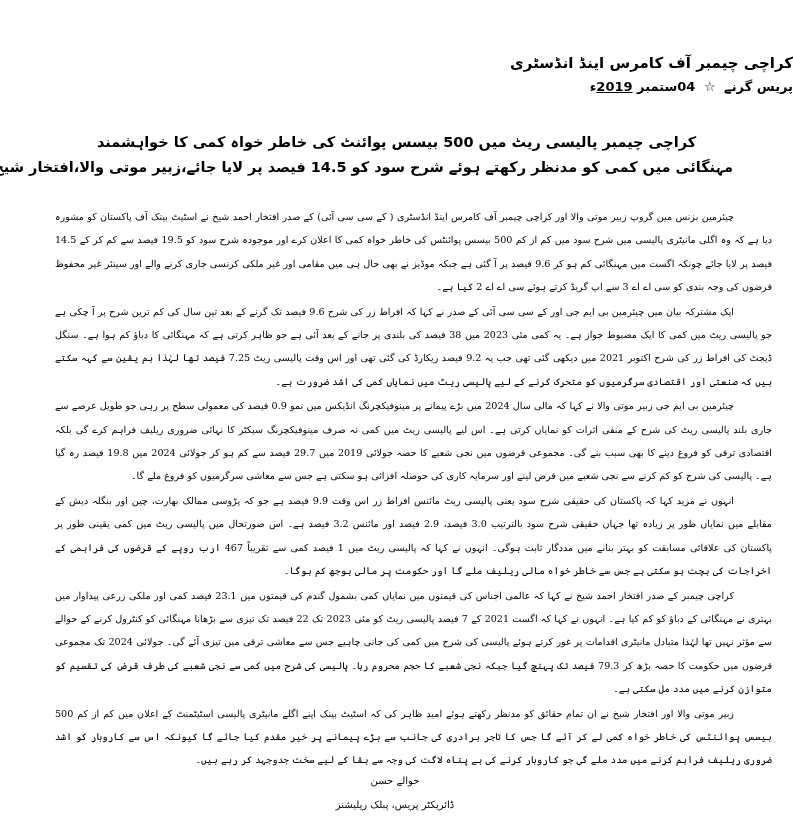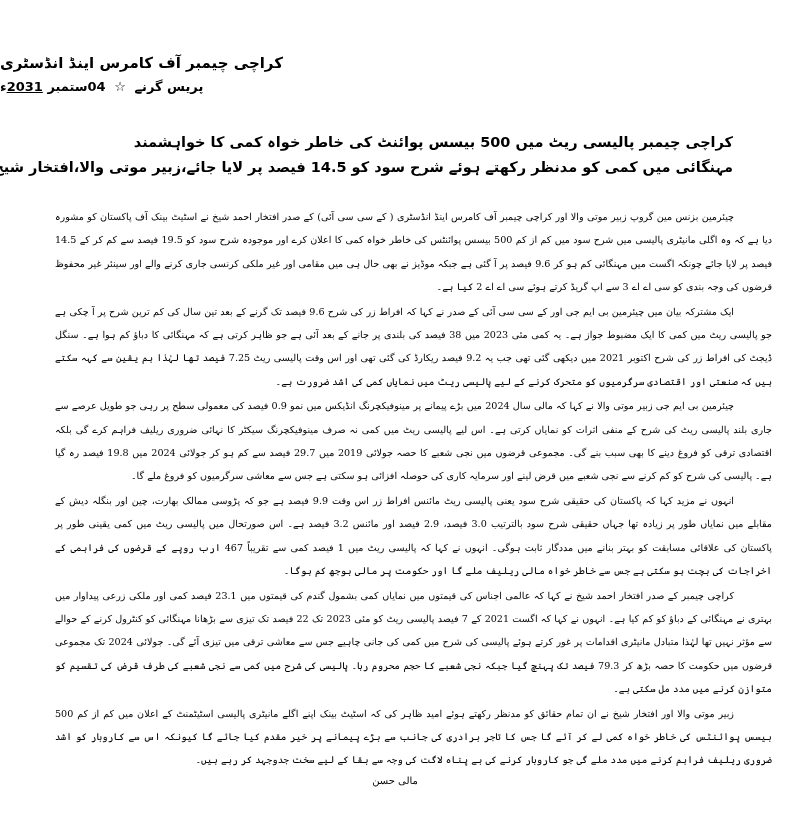--- a/index.html
+++ b/index.html
@@ -1,56 +1,57 @@
 <!DOCTYPE html>
 <html><head>
 <meta charset="utf-8">
 <style>
   html, body { margin: 0; padding: 0; background: #ffffff; }
   body {
     width: 793px; height: 835px; overflow: hidden; position: relative;
     font-family: "DejaVu Sans", sans-serif; color: #000;
   }
-  .header { position: absolute; top: 52px; left: 0; width: 793px; text-align: left; }
+  .header { position: absolute; top: 52px; left: 0; width: 793px; text-align: right; }
   .org-title { font-family: "DejaVu Sans", sans-serif; font-weight: bold; font-size: 15px; line-height: 22px; }
   .release-line { font-family: "DejaVu Sans", sans-serif; font-weight: bold; font-size: 13px; line-height: 22px; margin-top: 2px; direction: rtl; }
   .release-line .year { text-decoration: underline; }
   .release-line .star { font-weight: normal; margin: 0 4px; }
-  .headline { position: absolute; top: 130px; left: 60px; width: 673px; text-align: right; direction: rtl; }
+  .headline { position: absolute; top: 130px; left: 60px; width: 673px; text-align: center; direction: rtl; }
   .headline div { font-weight: bold; font-size: 14.5px; line-height: 25px; white-space: nowrap; }
   .body-text { position: absolute; top: 205px; left: 47px; width: 725px; direction: rtl; text-align: justify; }
   .para { font-family: "DejaVu Serif", serif; font-size: 9.6px; line-height: 23.4px; margin: 0 0 0 8px; text-indent: 0; }
   .para + .para { margin-top: 1px; }
   .para .indent { display: inline-block; width: 38px; }
   .signature { position: absolute; top: 770px; left: 270px; width: 250px; text-align: center; direction: rtl; }
   .sig-name { font-family: "DejaVu Serif", serif; font-size: 10px; line-height: 22px; }
   .sig-title { font-family: "DejaVu Serif", serif; font-size: 10px; line-height: 22px; margin-top: 2px; }
 </style>
 </head>
 <body>
 
 <div class="header">
   <div class="org-title">کراچی چیمبر آف کامرس اینڈ انڈسٹری</div>
   <div class="release-line">
     <span>پریس گرنے</span>
     <span class="star">☆</span>
     <span>04ستمبر</span>
-    <span class="year">2031</span><span>ء</span>
+    <span class="year">2019</span><span>ء</span>
   </div>
 </div>
 
 <div class="headline">
   <div>کراچی چیمبر پالیسی ریٹ میں 500 بیسس پوائنٹ کی خاطر خواہ کمی کا خواہشمند</div>
   <div>مہنگائی میں کمی کو مدنظر رکھتے ہوئے شرح سود کو 14.5 فیصد پر لایا جائے،زبیر موتی والا،افتخار شیخ</div>
 </div>
 
 <div class="body-text">
   <p class="para"><span class="indent"></span><span>چیئرمین بزنس مین گروپ زبیر موتی والا اور کراچی چیمبر آف کامرس اینڈ انڈسٹری ( کے سی سی آئی) کے صدر افتخار احمد شیخ نے اسٹیٹ بینک آف پاکستان کو مشورہ دیا ہے کہ وہ اگلی مانیٹری پالیسی میں شرح سود میں کم از کم 500 بیسس پوائنٹس کی خاطر خواہ کمی کا اعلان کرے اور موجودہ شرح سود کو 19.5 فیصد سے کم کر کے 14.5 فیصد پر لایا جائے چونکہ اگست میں مہنگائی کم ہو کر 9.6 فیصد پر آ گئی ہے جبکہ موڈیز نے بھی حال ہی میں مقامی اور غیر ملکی کرنسی جاری کرنے والے اور سینئر غیر محفوظ قرضوں کی وجہ بندی کو سی اے اے 3 سے اپ گریڈ کرتے ہوئے سی اے اے 2 کیا ہے۔</span></p>
   <p class="para"><span class="indent"></span><span>ایک مشترکہ بیان میں چیئرمین بی ایم جی اور کے سی سی آئی کے صدر نے کہا کہ افراط زر کی شرح 9.6 فیصد تک گرنے کے بعد تین سال کی کم ترین شرح پر آ چکی ہے جو پالیسی ریٹ میں کمی کا ایک مضبوط جواز ہے۔ یہ کمی مئی 2023 میں 38 فیصد کی بلندی پر جانے کے بعد آئی ہے جو ظاہر کرتی ہے کہ مہنگائی کا دباؤ کم ہوا ہے۔ سنگل ڈیجٹ کی افراط زر کی شرح اکتوبر 2021 میں دیکھی گئی تھی جب یہ 9.2 فیصد ریکارڈ کی گئی تھی اور اس وقت پالیسی ریٹ 7.25 فیصد تھا لہٰذا ہم یقین سے کہہ سکتے ہیں کہ صنعتی اور اقتصادی سرگرمیوں کو متحرک کرنے کے لیے پالیسی ریٹ میں نمایاں کمی کی اشد ضرورت ہے۔</span></p>
   <p class="para"><span class="indent"></span><span>چیئرمین بی ایم جی زبیر موتی والا نے کہا کہ مالی سال 2024 میں بڑے پیمانے پر مینوفیکچرنگ انڈیکس میں نمو 0.9 فیصد کی معمولی سطح پر رہی جو طویل عرصے سے جاری بلند پالیسی ریٹ کی شرح کے منفی اثرات کو نمایاں کرتی ہے۔ اس لیے پالیسی ریٹ میں کمی نہ صرف مینوفیکچرنگ سیکٹر کا نہائی ضروری ریلیف فراہم کرے گی بلکہ اقتصادی ترقی کو فروغ دینے کا بھی سبب بنے گی۔ مجموعی قرضوں میں نجی شعبے کا حصہ جولائی 2019 میں 29.7 فیصد سے کم ہو کر جولائی 2024 میں 19.8 فیصد رہ گیا ہے۔ پالیسی کی شرح کو کم کرنے سے نجی شعبے میں قرض لینے اور سرمایہ کاری کی حوصلہ افزائی ہو سکتی ہے جس سے معاشی سرگرمیوں کو فروغ ملے گا۔</span></p>
   <p class="para"><span class="indent"></span><span>انہوں نے مزید کہا کہ پاکستان کی حقیقی شرح سود یعنی پالیسی ریٹ مائنس افراط زر اس وقت 9.9 فیصد ہے جو کہ پڑوسی ممالک بھارت، چین اور بنگلہ دیش کے مقابلے میں نمایاں طور پر زیادہ تھا جہاں حقیقی شرح سود بالترتیب 3.0 فیصد، 2.9 فیصد اور مائنس 3.2 فیصد ہے۔ اس صورتحال میں پالیسی ریٹ میں کمی یقینی طور پر پاکستان کی علاقائی مسابقت کو بہتر بنانے میں مددگار ثابت ہوگی۔ انہوں نے کہا کہ پالیسی ریٹ میں 1 فیصد کمی سے تقریباً 467 ارب روپے کے قرضوں کی فراہمی کے اخراجات کی بچت ہو سکتی ہے جس سے خاطر خواہ مالی ریلیف ملے گا اور حکومت پر مالی بوجھ کم ہوگا۔</span></p>
   <p class="para"><span class="indent"></span><span>کراچی چیمبر کے صدر افتخار احمد شیخ نے کہا کہ عالمی اجناس کی قیمتوں میں نمایاں کمی بشمول گندم کی قیمتوں میں 23.1 فیصد کمی اور ملکی زرعی پیداوار میں بہتری نے مہنگائی کے دباؤ کو کم کیا ہے۔ انہوں نے کہا کہ اگست 2021 کے 7 فیصد پالیسی ریٹ کو مئی 2023 تک 22 فیصد تک تیزی سے بڑھانا مہنگائی کو کنٹرول کرنے کے حوالے سے مؤثر نہیں تھا لہٰذا متبادل مانیٹری اقدامات پر غور کرتے ہوئے پالیسی کی شرح میں کمی کی جانی چاہیے جس سے معاشی ترقی میں تیزی آئے گی۔ جولائی 2024 تک مجموعی قرضوں میں حکومت کا حصہ بڑھ کر 79.3 فیصد تک پہنچ گیا جبکہ نجی شعبے کا حجم محروم رہا۔ پالیسی کی شرح میں کمی سے نجی شعبے کی طرف قرض کی تقسیم کو متوازن کرنے میں مدد مل سکتی ہے۔</span></p>
   <p class="para"><span class="indent"></span><span>زبیر موتی والا اور افتخار شیخ نے ان تمام حقائق کو مدنظر رکھتے ہوئے امید ظاہر کی کہ اسٹیٹ بینک اپنے اگلے مانیٹری پالیسی اسٹیٹمنٹ کے اعلان میں کم از کم 500 بیسس پوائنٹس کی خاطر خواہ کمی لے کر آئے گا جس کا تاجر برادری کی جانب سے بڑے پیمانے پر خیر مقدم کیا جائے گا کیونکہ اس سے کاروبار کو اشد ضروری ریلیف فراہم کرنے میں مدد ملے گی جو کاروبار کرنے کی بے پناہ لاگت کی وجہ سے بقا کے لیے سخت جدوجہد کر رہے ہیں۔</span></p>
 </div>
 
 <div class="signature">
-  <div class="sig-name">مالی حسن</div>
+  <div class="sig-name">حوالے حسن</div>
+  <div class="sig-title">ڈائریکٹر پریس، پبلک ریلیشنز</div>
 </div>
 
 </body></html>

